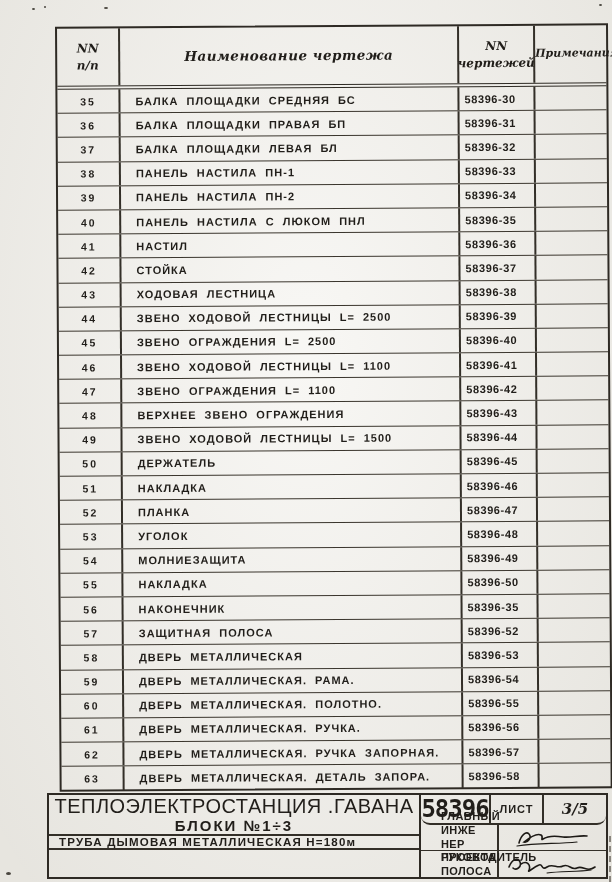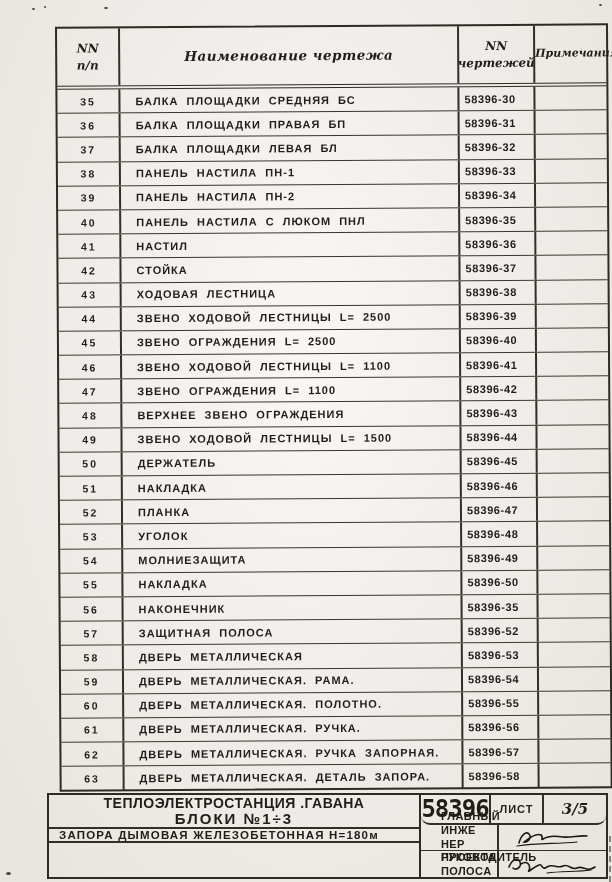--- a/index.html
+++ b/index.html
@@ -88,21 +88,21 @@
     box-sizing: border-box;
     display: flex; flex-direction: column;
   }
   .tb-project {
     height: 48px;
     border-bottom: 2px solid #332f28;
     box-sizing: border-box;
     display: flex; flex-direction: column;
     align-items: center; justify-content: center;
   }
-  .tb-project-l1 { font-size: 14px; font-weight: 700; letter-spacing: .5px; white-space: nowrap; }
+  .tb-project-l1 { font-size: 20px; font-weight: 400; letter-spacing: .5px; white-space: nowrap; }
   .tb-project-l2 { font-size: 15px; font-weight: 700; letter-spacing: 2px; margin-top: -1px; }
   .tb-object {
     height: 17px;
     border-bottom: 2px solid #332f28;
     box-sizing: border-box;
     display: flex; align-items: center;
     padding-left: 10px;
     font-size: 11.5px; font-weight: 700; letter-spacing: 1.2px;
     white-space: nowrap;
   }
@@ -409,21 +409,21 @@
   </div>
 </div>
   </div>
 
   <div class="titleblock">
     <div class="tb-left">
       <div class="tb-project">
         <div class="tb-project-l1">ТЕПЛОЭЛЕКТРОСТАНЦИЯ .ГАВАНА</div>
         <div class="tb-project-l2">БЛОКИ  №1÷3</div>
       </div>
-      <div class="tb-object">ЗАПОРА ДЫМОВАЯ  ЖЕЛЕЗОБЕТОННАЯ  Н=180м</div>
+      <div class="tb-object">ТРУБА ДЫМОВАЯ  МЕТАЛЛИЧЕСКАЯ  Н=180м</div>
       <div class="tb-doc">СПИСОК  ЧЕРТЕЖЕЙ .</div>
     </div>
     <div class="tb-right">
       <div class="tb-r-top">
         <div class="tb-stamp">58396</div>
         <div class="tb-list-label">лист</div>
         <div class="tb-sheetno">3/5</div>
       </div>
       <div class="tb-r-row">
         <div class="tb-role">

